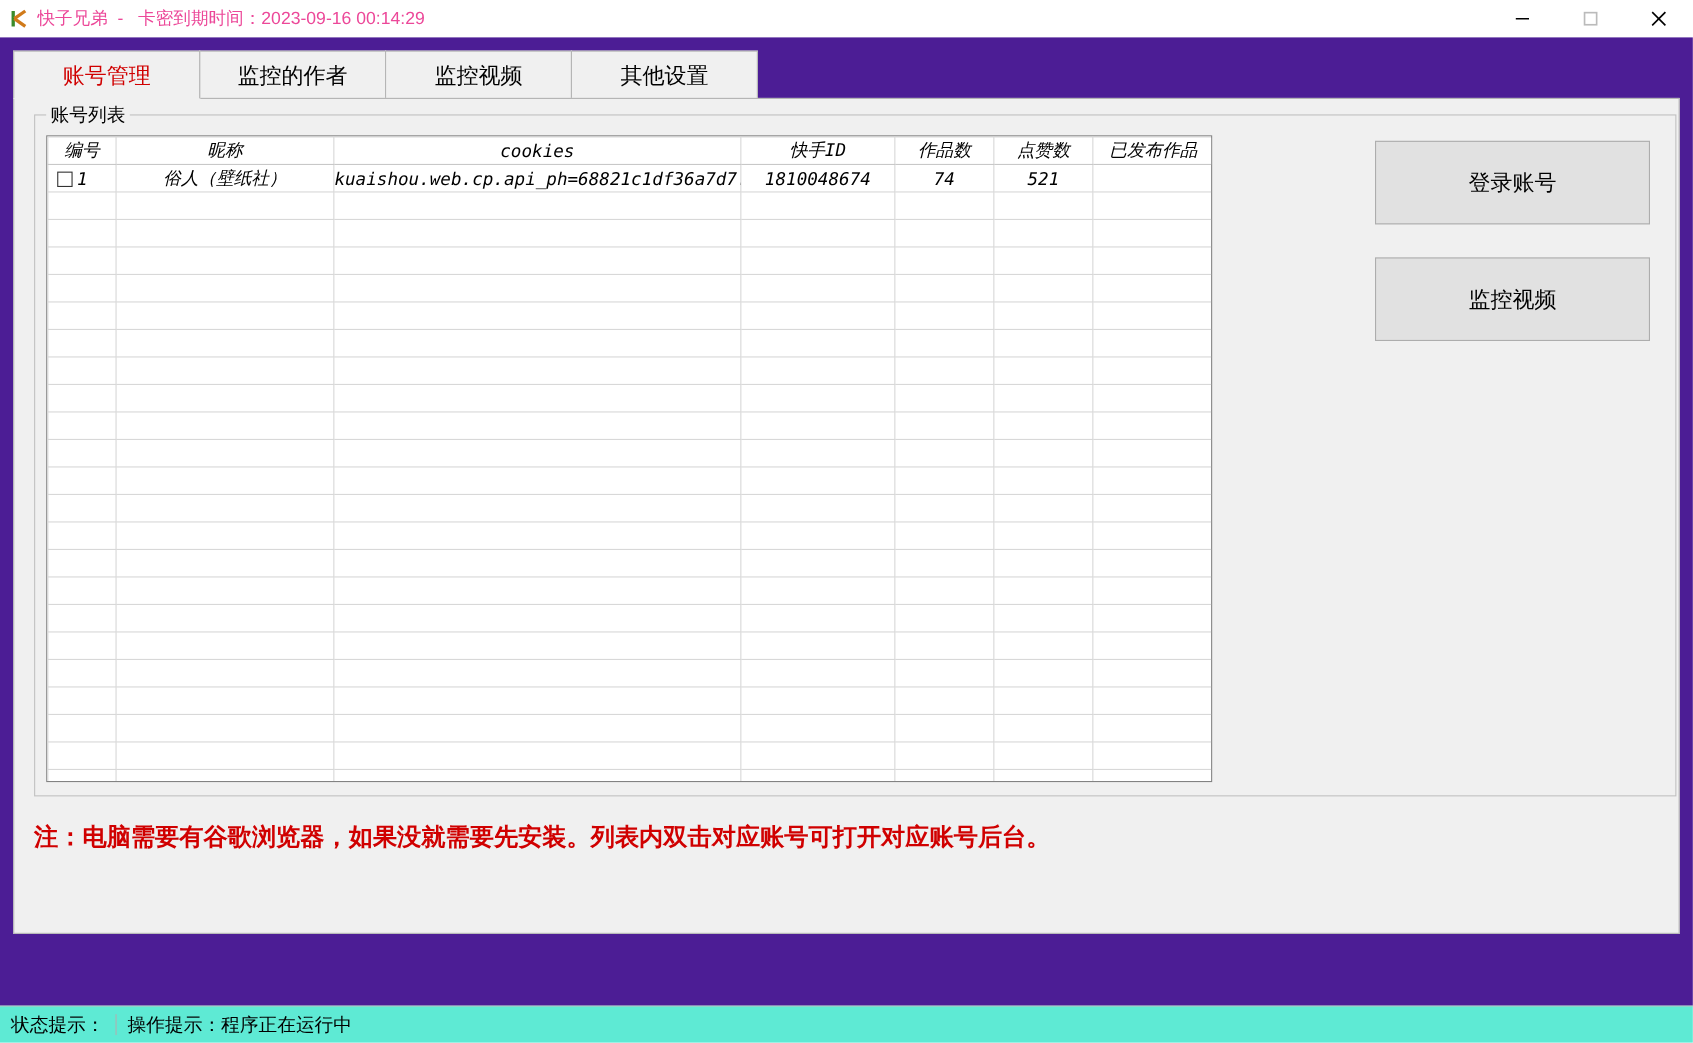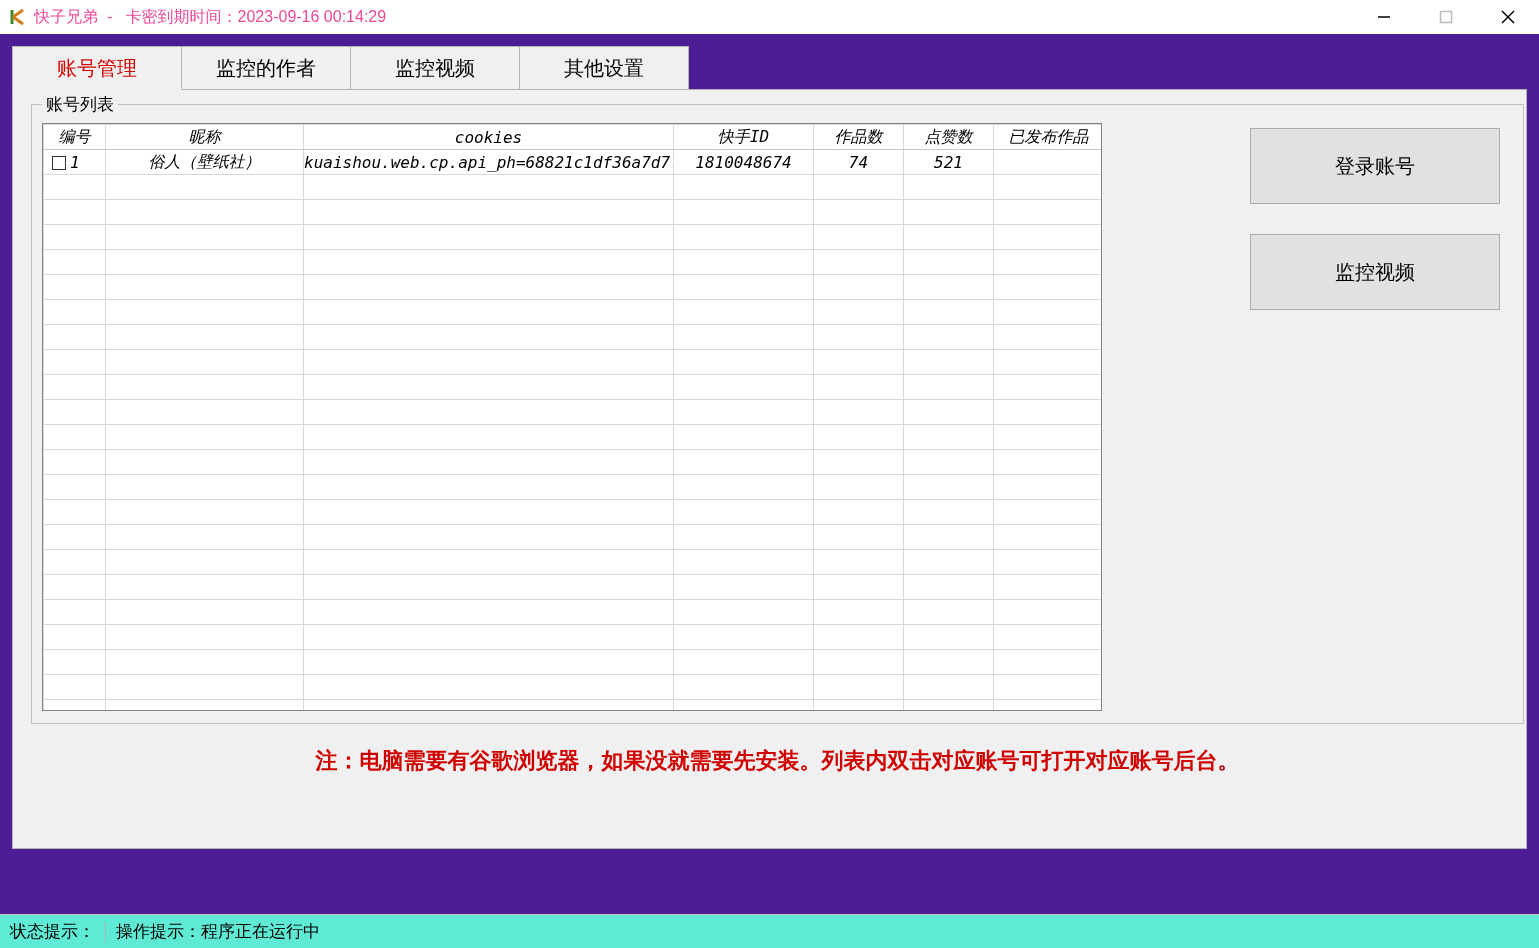--- a/index.html
+++ b/index.html
@@ -164,21 +164,20 @@
     cursor: default;
   }
 
   
   .note {
     margin-top: 22px;
     font-size: 22px;
     color: #d00000;
     font-weight: bold;
     font-family: "SimSun","NSimSun",serif;
-    text-align: center;
   }
 
   
   .status-bar {
     border-top: 1px solid #c0c0c0;
     height: 34px;
     display: flex;
     align-items: center;
     background: #5eead4;
     font-size: 17px;

